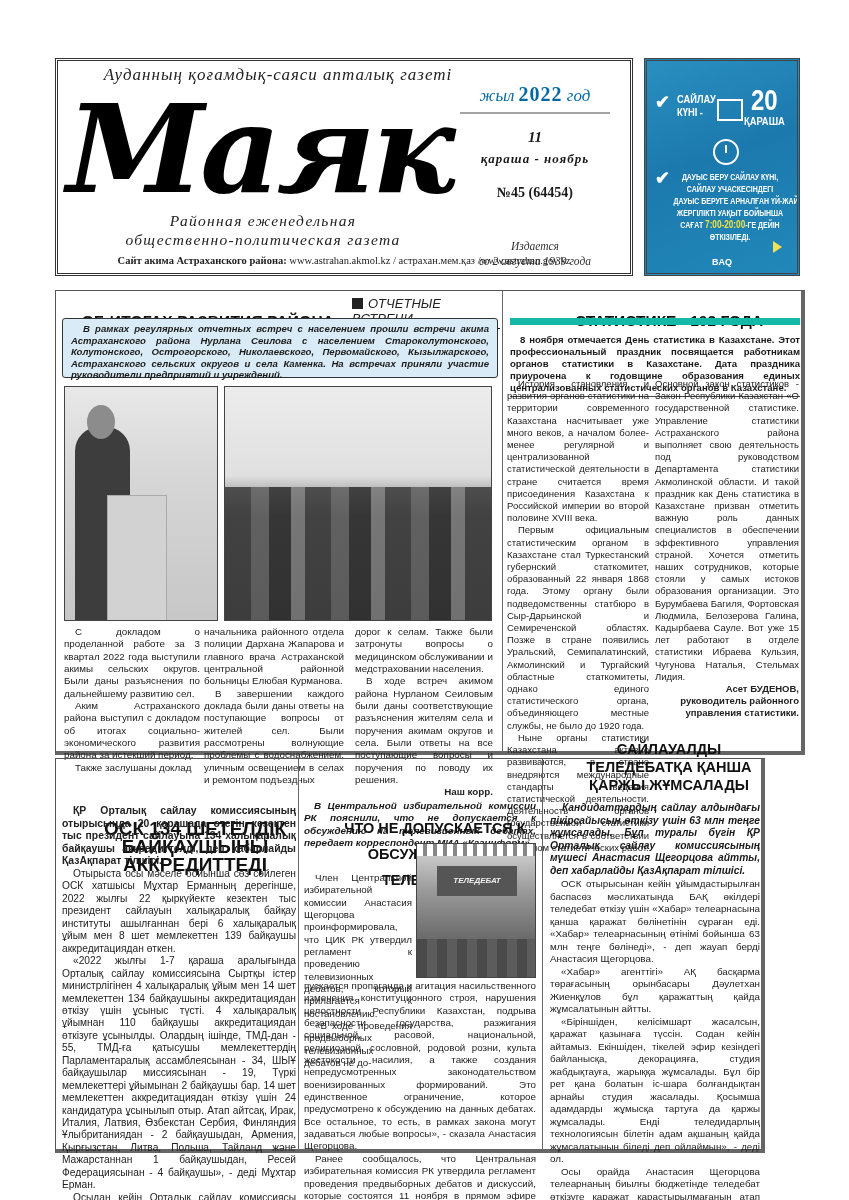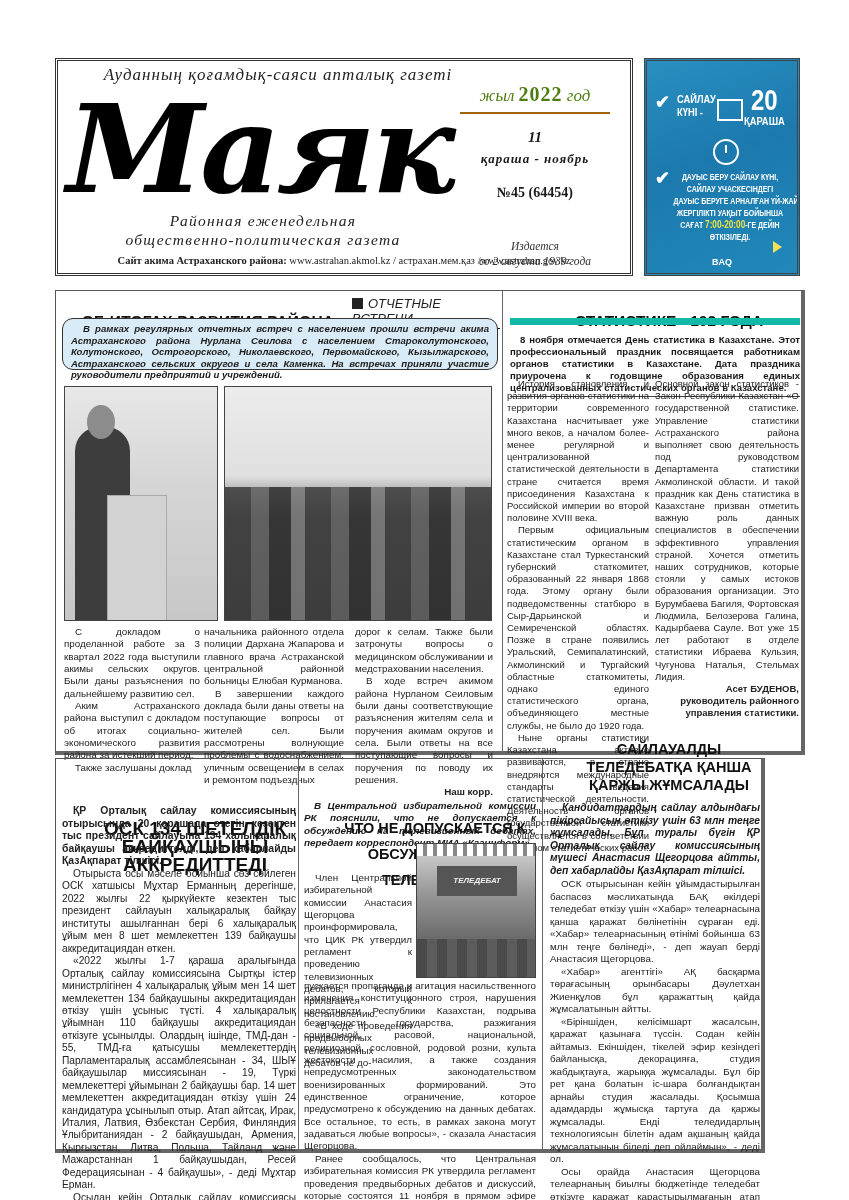--- a/index.html
+++ b/index.html
@@ -5,21 +5,21 @@
   html, body { margin:0; padding:0; background:#ffffff; }
   body { width:849px; height:1200px; position:relative; overflow:hidden; font-family:"Liberation Sans", sans-serif; color:#1a1a1a; }
   .abs { position:absolute; }
   p { margin:0; }
 
   
   .masthead { left:55px; top:58px; width:578px; height:218px; border:3px double #333; box-sizing:border-box; }
   .tagline-top { left:30px; top:4px; width:380px; text-align:center; font-family:"Liberation Serif", serif; font-style:italic; font-size:17px; letter-spacing:1px; color:#222; }
   .logo { left:12px; top:18px; width:340px; height:140px; font-family:"DejaVu Serif", serif; font-style:italic; font-weight:bold; font-size:122px; line-height:140px; letter-spacing:-4px; color:#000; transform:scaleX(1.02); white-space:nowrap; }
   .subtitle { left:40px; top:150px; width:330px; text-align:center; font-family:"Liberation Serif", serif; font-style:italic; font-size:15.5px; line-height:19px; letter-spacing:1.3px; color:#222; }
-  .year { left:402px; top:22px; width:150px; text-align:center; font-family:"Liberation Serif", serif; font-style:italic; font-size:17px; color:#4d7c0f; padding-bottom:6px; border-bottom:2px solid #a16207; }
+  .year { left:402px; top:22px; width:150px; text-align:center; font-family:"Liberation Serif", serif; font-style:italic; font-size:17px; color:#0369a1; padding-bottom:6px; border-bottom:2px solid #a3a3a3; }
   .year b { font-style:normal; font-size:20px; letter-spacing:1px; }
   .day { left:402px; top:68px; width:150px; text-align:center; font-family:"Liberation Serif", serif; font-style:italic; font-weight:bold; font-size:15px; }
   .month { left:402px; top:90px; width:150px; text-align:center; font-family:"Liberation Serif", serif; font-style:italic; font-weight:bold; font-size:13px; letter-spacing:1px; }
   .issue { left:402px; top:124px; width:150px; text-align:center; font-family:"Liberation Serif", serif; font-weight:bold; font-size:14px; }
   .since { left:402px; top:150px; width:150px; text-align:center; font-family:"Liberation Serif", serif; font-style:italic; font-size:11.5px; line-height:15px; color:#333;margin-top:28px; }
   .site { left:0; top:194px; width:572px; text-align:center; font-family:"Liberation Serif", serif; font-size:10.5px; color:#222; }
   .site b { font-weight:bold; }
 
   
   .banner { left:644px; top:58px; width:156px; height:218px; border:3px double #444; box-sizing:border-box; background:linear-gradient(160deg,#2a8fc0 0%,#1c79ad 45%,#2188b9 100%); overflow:hidden; }
@@ -36,21 +36,21 @@
   .banner .arrow { position:absolute; left:126px; top:180px; width:0; height:0; border-left:9px solid #f1e05a; border-top:6px solid transparent; border-bottom:6px solid transparent; }
 
   
   .frame1 { left:55px; top:290px; width:750px; height:465px; border:1px solid #555; box-sizing:border-box; border-right:4px solid #666; border-bottom:4px solid #666; }
   .frame2 { left:55px; top:758px; width:710px; height:395px; border:1px solid #555; box-sizing:border-box; border-right:4px solid #666; border-bottom:4px solid #666; }
 
   h2.hd { margin:16px; font-family:"Liberation Sans", sans-serif; font-weight:bold; color:#111; text-align:center; }
   .h-itog { left:62px; top:296px; width:260px; font-size:15.5px; letter-spacing:0.2px; }
   .rubric { left:352px; top:296px; width:148px; font-size:13px; font-style:italic; color:#222; border-bottom:1px solid #0f172a; padding-bottom:2px; }
   .rubric .sq { display:inline-block; width:11px; height:11px; background:#222; margin-right:5px; vertical-align:-1px; }
-  .lead-box { left:62px; top:318px; width:436px; height:52px; box-sizing:border-box; border:1px solid #333; border-radius:11px; background:#d9ebf6; padding:4px 8px; font-size:9.6px; line-height:11.6px; font-style:italic; font-weight:bold; text-align:justify; text-indent:12px; color:#1c1c1c; }
+  .lead-box { left:62px; top:318px; width:436px; height:60px; box-sizing:border-box; border:1px solid #333; border-radius:3px; background:#d9ebf6; padding:4px 8px; font-size:9.6px; line-height:11.6px; font-style:italic; font-weight:bold; text-align:justify; text-indent:12px; color:#1c1c1c; }
 
   .photo { background:#bdbdbd; border:1px solid #444; box-sizing:border-box; overflow:hidden; }
   .photo1 { left:64px; top:386px; width:154px; height:235px; background:linear-gradient(180deg,#e8e8e8 0%,#d6d6d6 40%,#c7c7c7 100%); }
   .photo2 { left:224px; top:386px; width:268px; height:235px; background:linear-gradient(180deg,#ececec 0%,#e0e0e0 38%,#6f6f6f 55%,#4d4d4d 100%); }
   .ph-podium { position:absolute; left:42px; top:108px; width:58px; height:125px; background:#d2d2d2; border:1px solid #aaa; }
   .ph-man { position:absolute; left:10px; top:40px; width:55px; height:195px; background:#3d3d3d; border-radius:24px 24px 0 0; }
   .ph-head { position:absolute; left:22px; top:18px; width:28px; height:34px; background:#8c8c8c; border-radius:50%; }
   .ph-crowd { position:absolute; left:0; top:100px; width:268px; height:135px; background:repeating-linear-gradient(90deg,#3a3a3a 0 26px,#5e5e5e 26px 44px,#2c2c2c 44px 66px,#777 66px 80px); opacity:0.85; }
 
   .col { font-size:9.8px; line-height:12.35px; text-align:justify; color:#222; }

